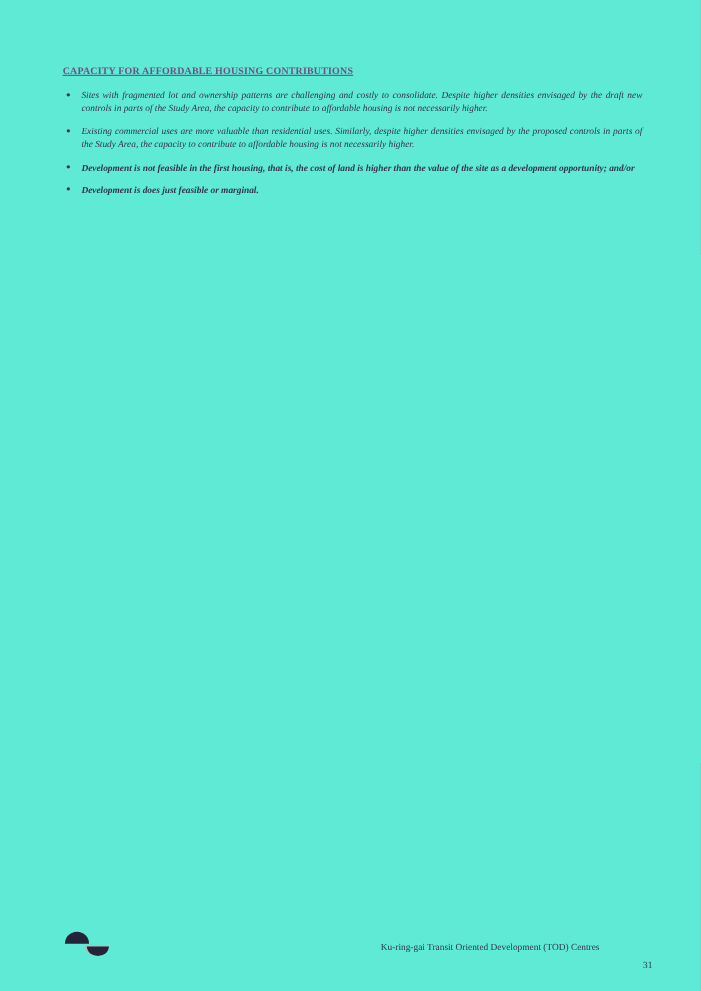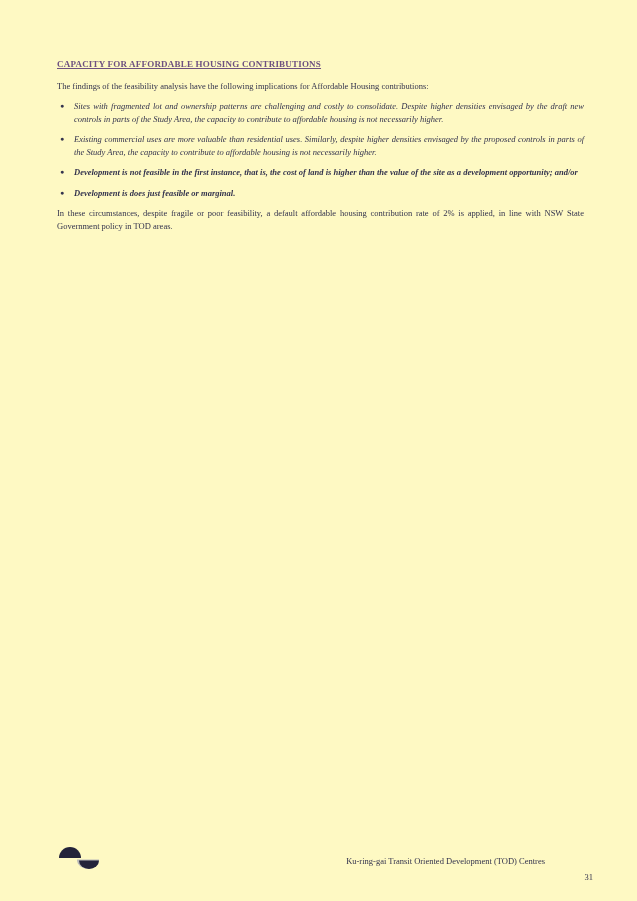--- a/index.html
+++ b/index.html
@@ -12,21 +12,21 @@
     background: #9a9a9a;
     font-family: "Liberation Serif", "DejaVu Serif", serif;
     overflow: hidden;
     position: relative;
   }
   .page {
     position: absolute;
     top: 0; left: 0;
     width: 637px;
     height: 901px;
-    background: #fef9c3;
+    background: #5eead4;
   }
   .content {
     position: absolute;
     top: 58px;
     left: 57px;
     width: 527px;
     color: #33334d;
     font-size: 8.5px;
     line-height: 12.5px;
     text-align: justify;
@@ -97,46 +97,44 @@
 </style>
 </head>
 <body>
 
 <div class="page">
 
   <div class="content">
 
     <h1 class="heading">CAPACITY FOR AFFORDABLE HOUSING CONTRIBUTIONS</h1>
 
-    <p class="para">The findings of the feasibility analysis have the following implications for Affordable Housing contributions:</p>
 
     <div class="bullet-list">
       <div class="bullet-item">
         <span class="bullet-marker">●</span>
         <span class="bullet-text">Sites with fragmented lot and ownership patterns are challenging and costly to consolidate. Despite higher densities envisaged by the draft new controls in parts of the Study Area, the capacity to contribute to affordable housing is not necessarily higher.</span>
       </div>
       <div class="bullet-item">
         <span class="bullet-marker">●</span>
         <span class="bullet-text">Existing commercial uses are more valuable than residential uses. Similarly, despite higher densities envisaged by the proposed controls in parts of the Study Area, the capacity to contribute to affordable housing is not necessarily higher.</span>
       </div>
     </div>
 
 
     <div class="bullet-list">
       <div class="bullet-item">
         <span class="bullet-marker">●</span>
-        <span class="bullet-text bold">Development is not feasible in the first instance, that is, the cost of land is higher than the value of the site as a development opportunity; and/or</span>
+        <span class="bullet-text bold">Development is not feasible in the first housing, that is, the cost of land is higher than the value of the site as a development opportunity; and/or</span>
       </div>
       <div class="bullet-item">
         <span class="bullet-marker">●</span>
         <span class="bullet-text bold">Development is does just feasible or marginal.</span>
       </div>
     </div>
 
-    <p class="para">In these circumstances, despite fragile or poor feasibility, a default affordable housing contribution rate of 2% is applied, in line with NSW State Government policy in TOD areas.</p>
 
 
   </div>
 
   <div class="footer">
     <span class="logo">
       <svg width="44" height="26" viewBox="0 0 44 26" xmlns="http://www.w3.org/2000/svg">
 
         <path d="M 2 13 A 11 11 0 0 1 24 13 Z" fill="#23233a"></path>
 

